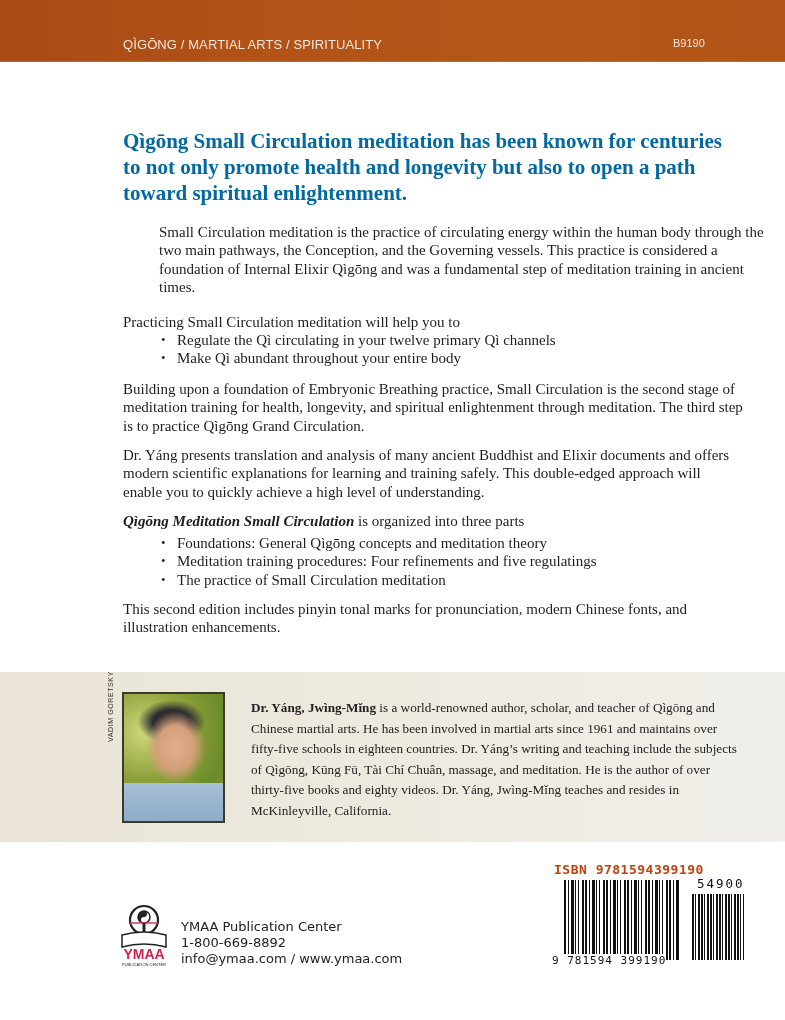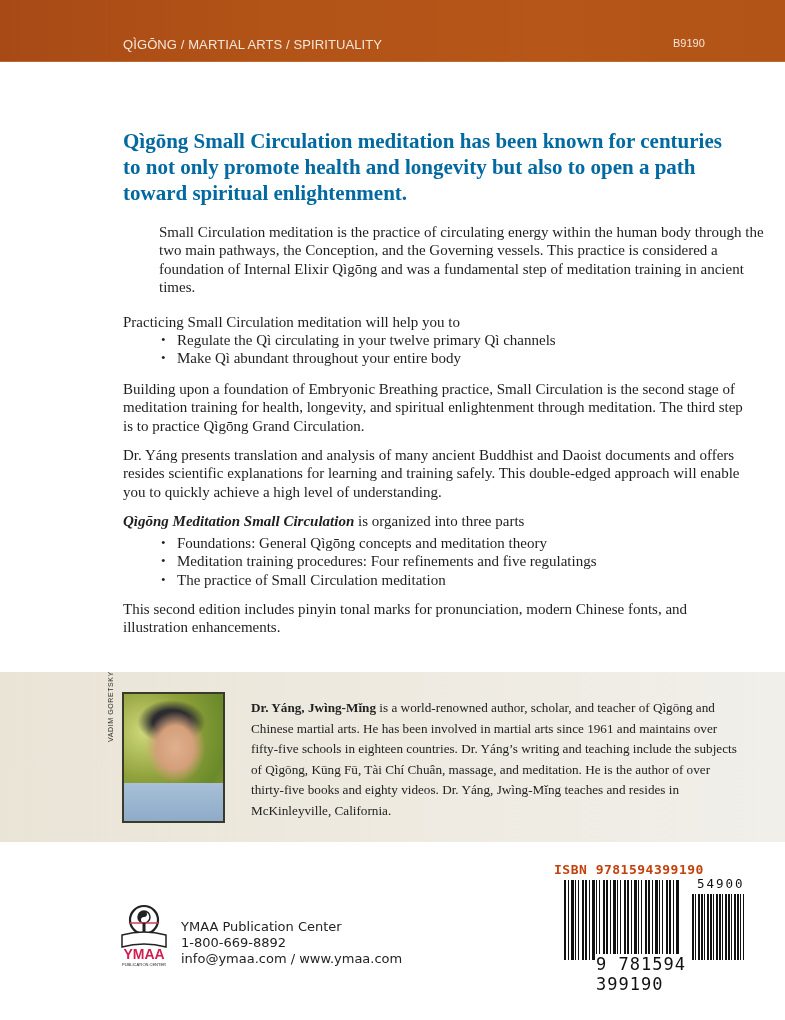--- a/index.html
+++ b/index.html
@@ -101,42 +101,42 @@
         #111 14px, #111 15px, #fff 15px, #fff 18px, #111 18px, #111 20px, #fff 20px, #fff 21px);
     }
     .bars-addon {
       position: absolute; left: 140px; top: 32px; width: 52px; height: 66px;
       background: repeating-linear-gradient(90deg,
         #111 0px, #111 2px, #fff 2px, #fff 3px, #111 3px, #111 4px, #fff 4px, #fff 6px,
         #111 6px, #111 8px, #fff 8px, #fff 9px);
     }
     .isbn-digits {
       position: absolute; left: 0; top: 92px; font-family: "DejaVu Sans Mono", monospace;
-      font-size: 17px; letter-spacing: 1px; color: #111; background: transparent; margin-left: 44px;
+      font-size: 11px; letter-spacing: 1px; color: #111; background: transparent;
     }
     .isbn-digits span { background: #fff; }
   </style>
 </head>
 <body>
 
 <div class="header-band">
   <div class="header-category">QÌGŌNG / MARTIAL ARTS / SPIRITUALITY</div>
   <div class="header-code">B9190</div>
 </div>
 
 <div class="headline">Qìgōng Small Circulation meditation has been known for centuries to not only promote health and longevity but also to open a path toward spiritual enlightenment.</div>
 
 <p class="body-text para-1">Small Circulation meditation is the practice of circulating energy within the human body through the two main pathways, the Conception, and the Governing vessels. This practice is considered a foundation of Internal Elixir Qìgōng and was a fundamental step of meditation training in ancient times.</p>
 <p class="body-text para-2">Practicing Small Circulation meditation will help you to</p>
 <ul class="body-text bullets list-1">
   <li><span class="bullet">•</span><span>Regulate the Qì circulating in your twelve primary Qì channels</span></li>
   <li><span class="bullet">•</span><span>Make Qì abundant throughout your entire body</span></li>
 </ul>
 <p class="body-text para-3">Building upon a foundation of Embryonic Breathing practice, Small Circulation is the second stage of meditation training for health, longevity, and spiritual enlightenment through meditation. The third step is to practice Qìgōng Grand Circulation.</p>
-<p class="body-text para-4">Dr. Yáng presents translation and analysis of many ancient Buddhist and Daoist documents and offers resides scientific explanations for learning and training safely. This double-edged approach will enable you to quickly achieve a high level of understanding.</p>
+<p class="body-text para-4">Dr. Yáng presents translation and analysis of many ancient Buddhist and Elixir documents and offers modern scientific explanations for learning and training safely. This double-edged approach will enable you to quickly achieve a high level of understanding.</p>
 <p class="body-text para-5"><span class="italic">Qìgōng Meditation Small Circulation</span><span> is organized into three parts</span></p>
 <ul class="body-text bullets list-2">
   <li><span class="bullet">•</span><span>Foundations: General Qìgōng concepts and meditation theory</span></li>
   <li><span class="bullet">•</span><span>Meditation training procedures: Four refinements and five regulatings</span></li>
   <li><span class="bullet">•</span><span>The practice of Small Circulation meditation</span></li>
 </ul>
 <p class="body-text para-6">This second edition includes pinyin tonal marks for pronunciation, modern Chinese fonts, and illustration enhancements.</p>
 
 <div class="author-band"></div>
 <div class="photo-credit">VADIM GORETSKY</div>

